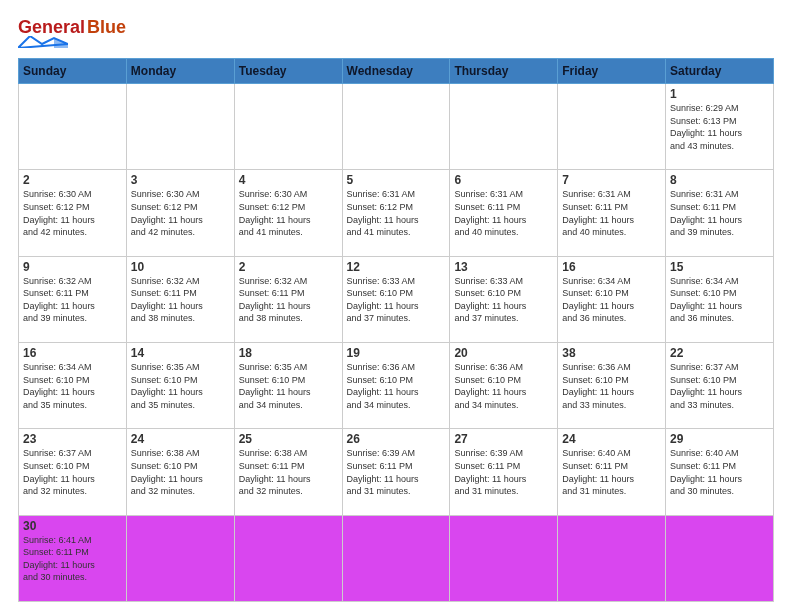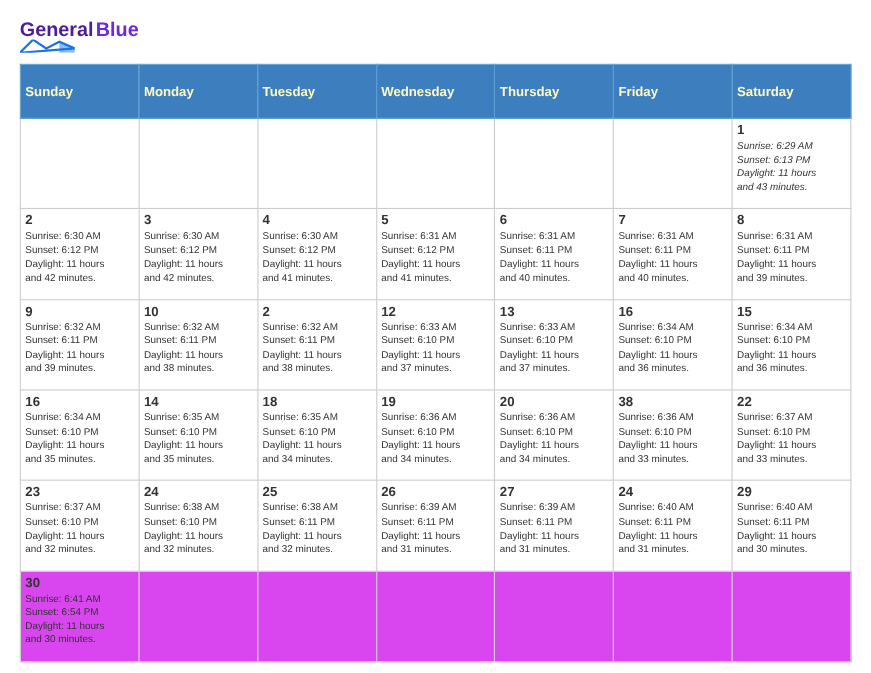--- a/index.html
+++ b/index.html
@@ -24,21 +24,21 @@
       margin-bottom: 10px;
     }
     .logo {
       display: flex;
       flex-direction: column;
       align-items: flex-start;
     }
     .logo-text {
       font-size: 18px;
       font-weight: bold;
-      color: #4c1d95;
+      color: #b91c1c;
       line-height: 1;
     }
     .title-block {
       text-align: right;
     }
     .month-title {
       font-size: 32px;
       font-weight: bold;
       color: #333;
       line-height: 1.1;
@@ -49,24 +49,24 @@
     }
     .calendar {
       flex: 1;
       border: 1px solid #ccc;
       border-collapse: collapse;
       width: 100%;
       table-layout: fixed;
     }
     .calendar thead tr th {
       background: #3d7ebf;
-      color: #fef9c3;
+      color: #0f172a;
       font-size: 12px;
       font-weight: bold;
-      padding: 17px 4px;
+      padding: 5px 4px;
       text-align: left;
       border: 1px solid #5a9fd4;
     }
     .calendar tbody tr td {
       border: 1px solid #ccc;
       vertical-align: top;
       padding: 3px 4px;
       font-size: 9.5px;
       color: #333;
       background: #fff;
@@ -92,21 +92,21 @@
     }
   </style>
 </head>
 <body>
 
 <div class="page">
   <div class="header">
     <div class="logo">
       <div style="display:flex;align-items:center;gap:2px;">
         <span class="logo-text">General</span>
-        <span class="logo-text" style="color:#6d28d9;">Blue</span>
+        <span class="logo-text" style="color:#c2410c;">Blue</span>
       </div>
       <svg width="50" height="12" viewBox="0 0 50 12">
         <polygon points="0,12 12,0 24,8 36,2 50,8" fill="none" stroke="#1a73e8" stroke-width="2"></polygon>
         <polygon points="36,2 50,8 50,12 36,12" fill="#1a73e8" opacity="0.5"></polygon>
       </svg>
     </div>
     <div class="title-block">
       <div class="month-title"></div>
       <div class="location"></div>
     </div>
@@ -127,21 +127,21 @@
     <tbody id="calendar-body">
     <tr>
           <td class="empty-cell"></td>
           <td class="empty-cell"></td>
           <td class="empty-cell"></td>
           <td class="empty-cell"></td>
           <td class="empty-cell"></td>
           <td class="empty-cell"></td>
           <td>
             <span class="day-num">1</span>
-            <div class="cell-info" style="white-space: pre-line; font-style: italic;">Sunrise: 6:29 AM
+            <div class="cell-info" style="white-space: pre-line;">Sunrise: 6:29 AM
 Sunset: 6:13 PM
 Daylight: 11 hours
 and 43 minutes.</div>
           </td>
         </tr>
         <tr>
           <td>
             <span class="day-num">2</span>
             <div class="cell-info" style="white-space: pre-line;">Sunrise: 6:30 AM
 Sunset: 6:12 PM
@@ -341,21 +341,21 @@
             <div class="cell-info" style="white-space: pre-line;">Sunrise: 6:40 AM
 Sunset: 6:11 PM
 Daylight: 11 hours
 and 30 minutes.</div>
           </td>
         </tr>
         <tr>
           <td>
             <span class="day-num">30</span>
             <div class="cell-info" style="white-space: pre-line;">Sunrise: 6:41 AM
-Sunset: 6:54 PM
+Sunset: 6:11 PM
 Daylight: 11 hours
 and 30 minutes.</div>
           </td>
           <td class="empty-cell"></td>
           <td class="empty-cell"></td>
           <td class="empty-cell"></td>
           <td class="empty-cell"></td>
           <td class="empty-cell"></td>
           <td class="empty-cell"></td>
         </tr>

